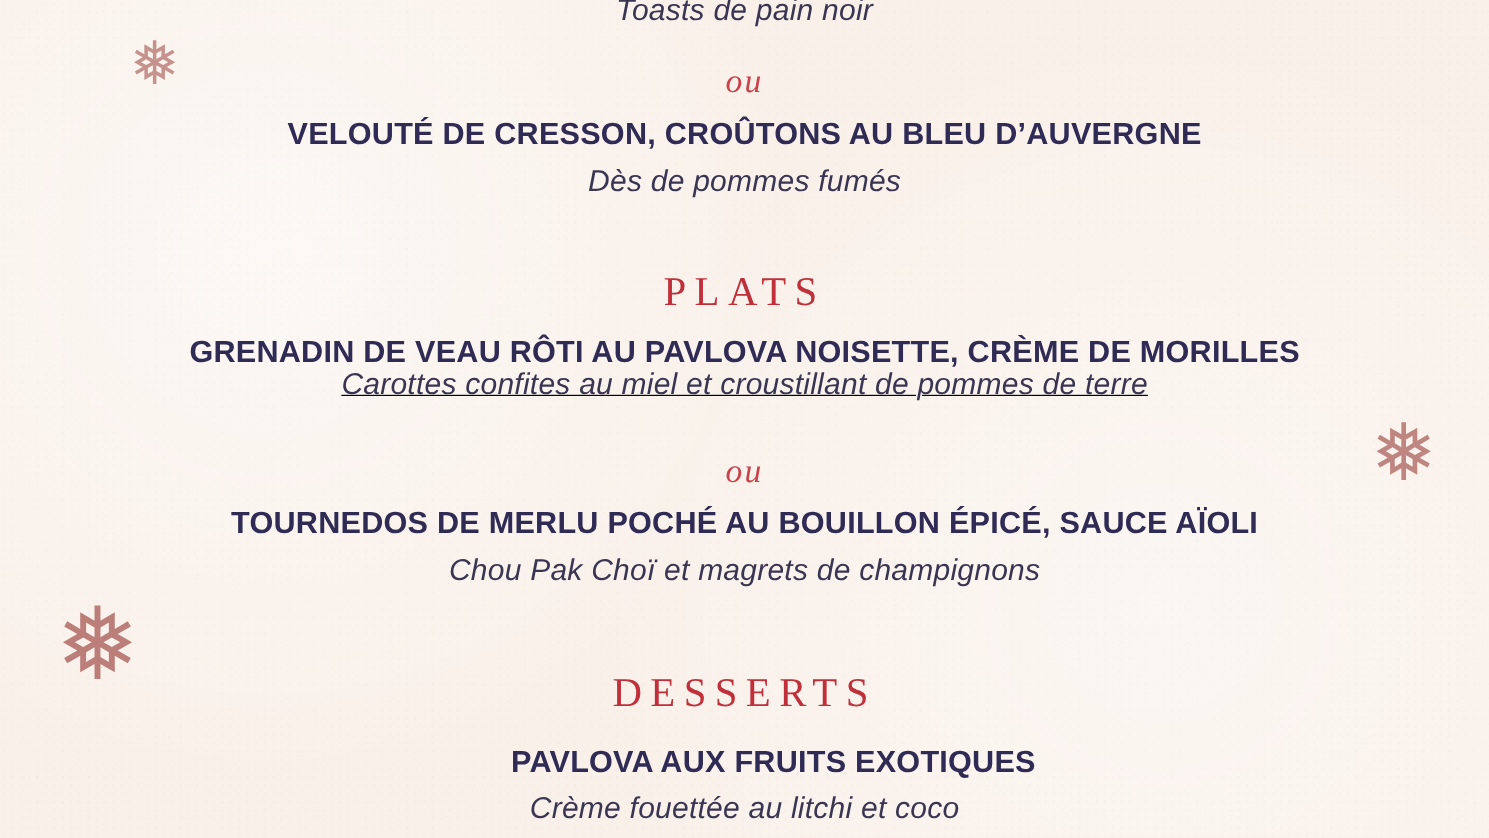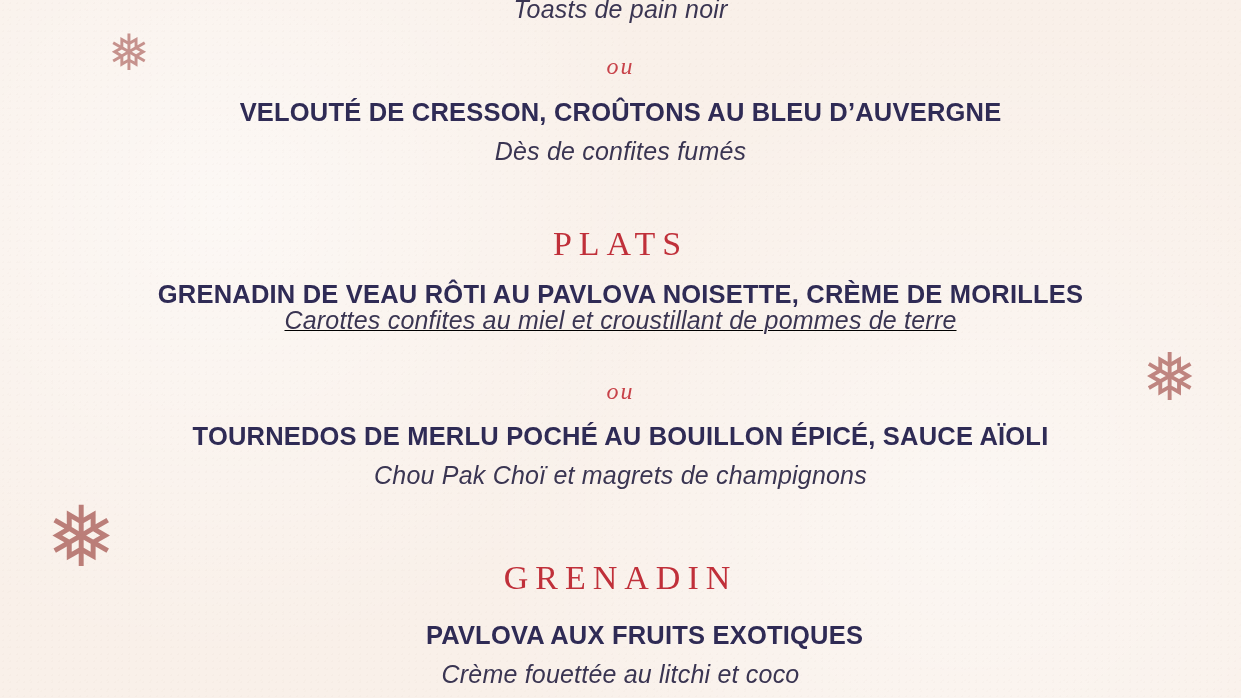--- a/index.html
+++ b/index.html
@@ -52,21 +52,21 @@
     font-size: 25.5px;
     color: #2f2b55;
     letter-spacing: 0.2px;
     font-weight: 700;
     line-height: 1.0;
     white-space: nowrap;
   }
   .ou {
     font-family: "Liberation Serif", serif;
     font-style: italic;
-    font-size: 24px;
+    font-size: 28px;
     color: #c8434a;
     letter-spacing: 2px;
   }
   .section-title {
     font-family: "Liberation Serif", serif;
     font-size: 34px;
     color: #c0303a;
     letter-spacing: 7px;
     font-weight: 400;
   }
@@ -118,21 +118,21 @@
 
     <div class="row r-ou1">
       <span class="ou">ou</span>
     </div>
 
     <div class="row r-veloute">
       <span class="dish-title">VELOUTÉ DE CRESSON, CROÛTONS AU BLEU D’AUVERGNE</span>
     </div>
 
     <div class="row r-magrets">
-      <span class="dish-sub">Dès de confites fumés</span>
+      <span class="dish-sub">Dès de pommes fumés</span>
     </div>
 
     <div class="row r-plats">
       <span class="section-title">PLATS</span>
     </div>
 
     <div class="row r-grenadin">
       <span class="dish-title">GRENADIN DE VEAU RÔTI AU PAVLOVA NOISETTE, CRÈME DE MORILLES</span>
     </div>
 
@@ -146,21 +146,21 @@
 
     <div class="row r-tournedos">
       <span class="dish-title">TOURNEDOS DE MERLU POCHÉ AU BOUILLON ÉPICÉ, SAUCE AÏOLI</span>
     </div>
 
     <div class="row r-chou">
       <span class="dish-sub">Chou Pak Choï et magrets de champignons</span>
     </div>
 
     <div class="row r-desserts">
-      <span class="section-title">GRENADIN</span>
+      <span class="section-title">DESSERTS</span>
     </div>
 
     <div class="row r-pavlova">
       <span class="dish-title">PAVLOVA AUX FRUITS EXOTIQUES</span>
     </div>
 
     <div class="row r-creme">
       <span class="dish-sub">Crème fouettée au litchi et coco</span>
     </div>
 

